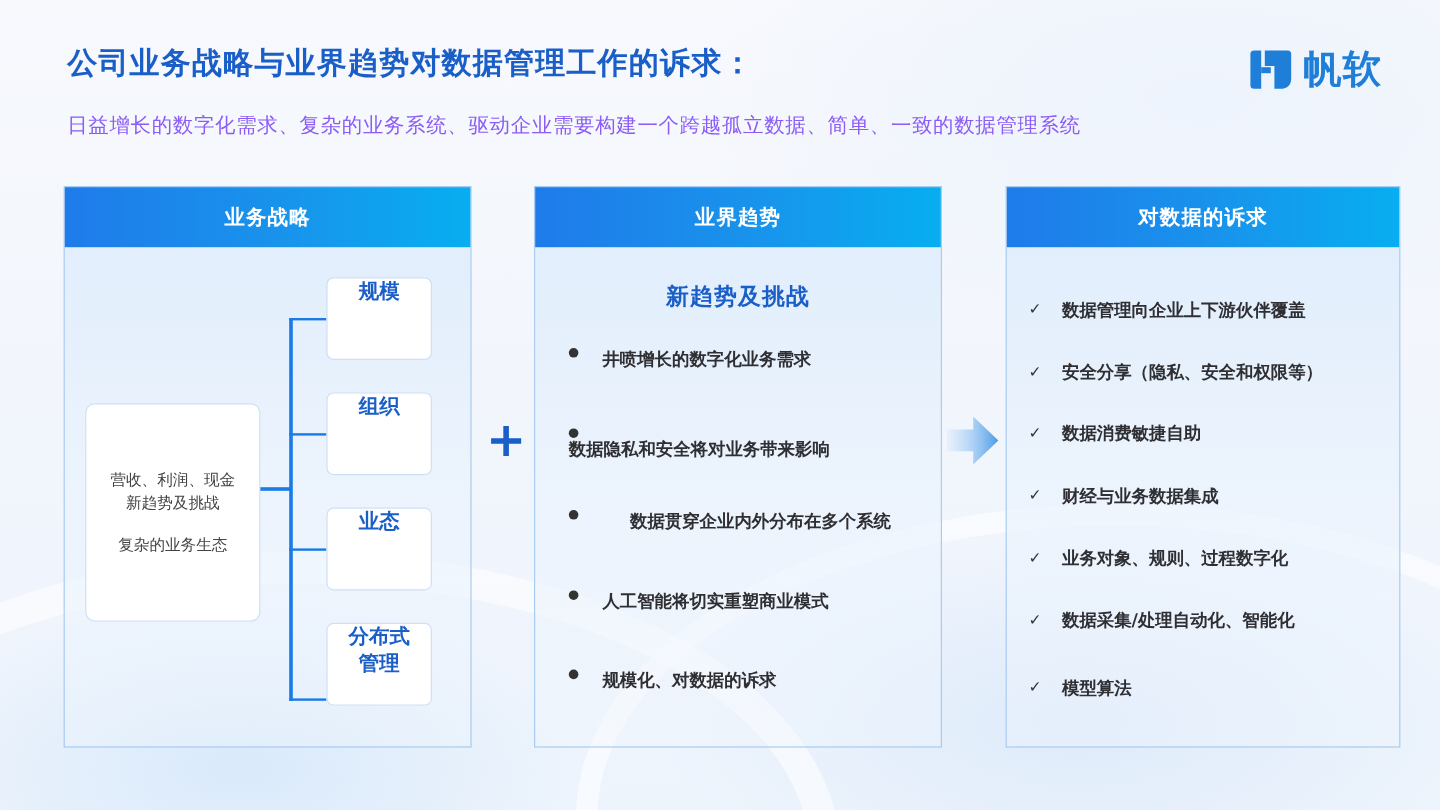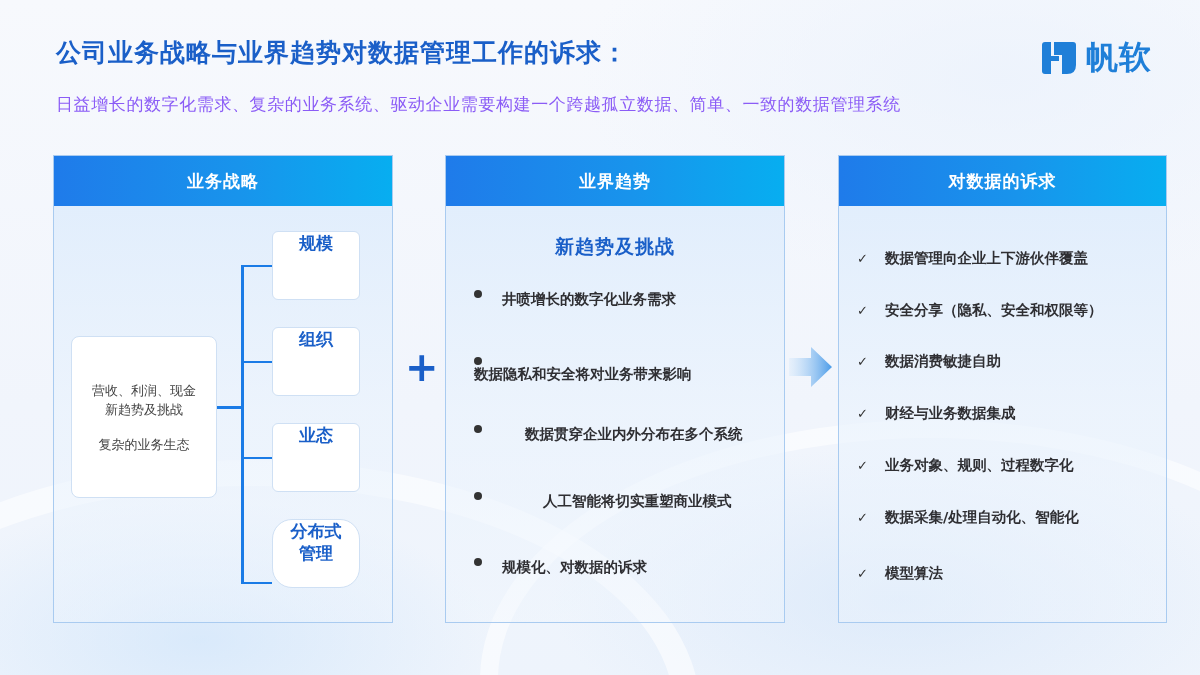--- a/index.html
+++ b/index.html
@@ -42,21 +42,21 @@
     .panel-header {
       height: 50px; display: flex; align-items: center; justify-content: center;
       background: linear-gradient(90deg, #1f7bea 0%, #1894ec 55%, #07aef0 100%);
       color: #fff; font-size: 17px; font-weight: bold; letter-spacing: 1px;
     }
     #p1 { left: 53px; width: 340px; }
     #p2 { left: 445px; width: 340px; }
     #p3 { left: 838px; width: 329px; }
 
     .root-box {
-      position: absolute; left: 17px; top: 180px; width: 146px; height: 162px;
+      position: absolute; left: 17px; top: 180px; width: 146px; height: 182px;
       background: #fff; border: 1px solid #cfe0f4; border-radius: 8px;
       display: flex; flex-direction: column; justify-content: center; align-items: center;
       color: #444; font-size: 13px; line-height: 19px; text-align: center;
     }
     .root-box .gap { height: 16px; }
     .branch-box {
       position: absolute; left: 218px; width: 88px;
       background: #fff; border: 1px solid #cfe0f4; border-radius: 6px;
       display: flex; flex-direction: column; align-items: center; justify-content: flex-start;
       color: #1a5fc8; font-size: 17px; font-weight: bold; line-height: 22px;
@@ -123,21 +123,21 @@
 
   <div class="branch-box" style="top:75px; height:69px;">
     <span>规模</span>
   </div>
   <div class="branch-box" style="top:171px; height:69px;">
     <span>组织</span>
   </div>
   <div class="branch-box" style="top:267px; height:69px;">
     <span>业态</span>
   </div>
-  <div class="branch-box" style="top:363px; height:69px;border-radius:20px;">
+  <div class="branch-box" style="top:363px; height:69px;">
     <span>分布式</span>
     <span>管理</span>
   </div>
 </div>
 
 <div class="plus">+</div>
 
 <div class="panel" id="p2">
   <div class="panel-header">业界趋势</div>
   <div class="sub-heading">新趋势及挑战</div>
@@ -147,21 +147,21 @@
     <span>井喷增长的数字化业务需求</span>
   </div>
   <div class="bullet-item" style="top:201px;flex-direction:column;">
     <span class="bullet-dot"></span>
     <span>数据隐私和安全将对业务带来影响</span>
   </div>
   <div class="bullet-item" style="top:269px;gap:23px;">
     <span class="bullet-dot"></span>
     <span>数据贯穿企业内外分布在多个系统</span>
   </div>
-  <div class="bullet-item" style="top:336px;gap:41px;">
+  <div class="bullet-item" style="top:336px;">
     <span class="bullet-dot"></span>
     <span>人工智能将切实重塑商业模式</span>
   </div>
   <div class="bullet-item" style="top:402px;">
     <span class="bullet-dot"></span>
     <span>规模化、对数据的诉求</span>
   </div>
 </div>
 
 <svg class="arrow" viewBox="0 0 44 42">

